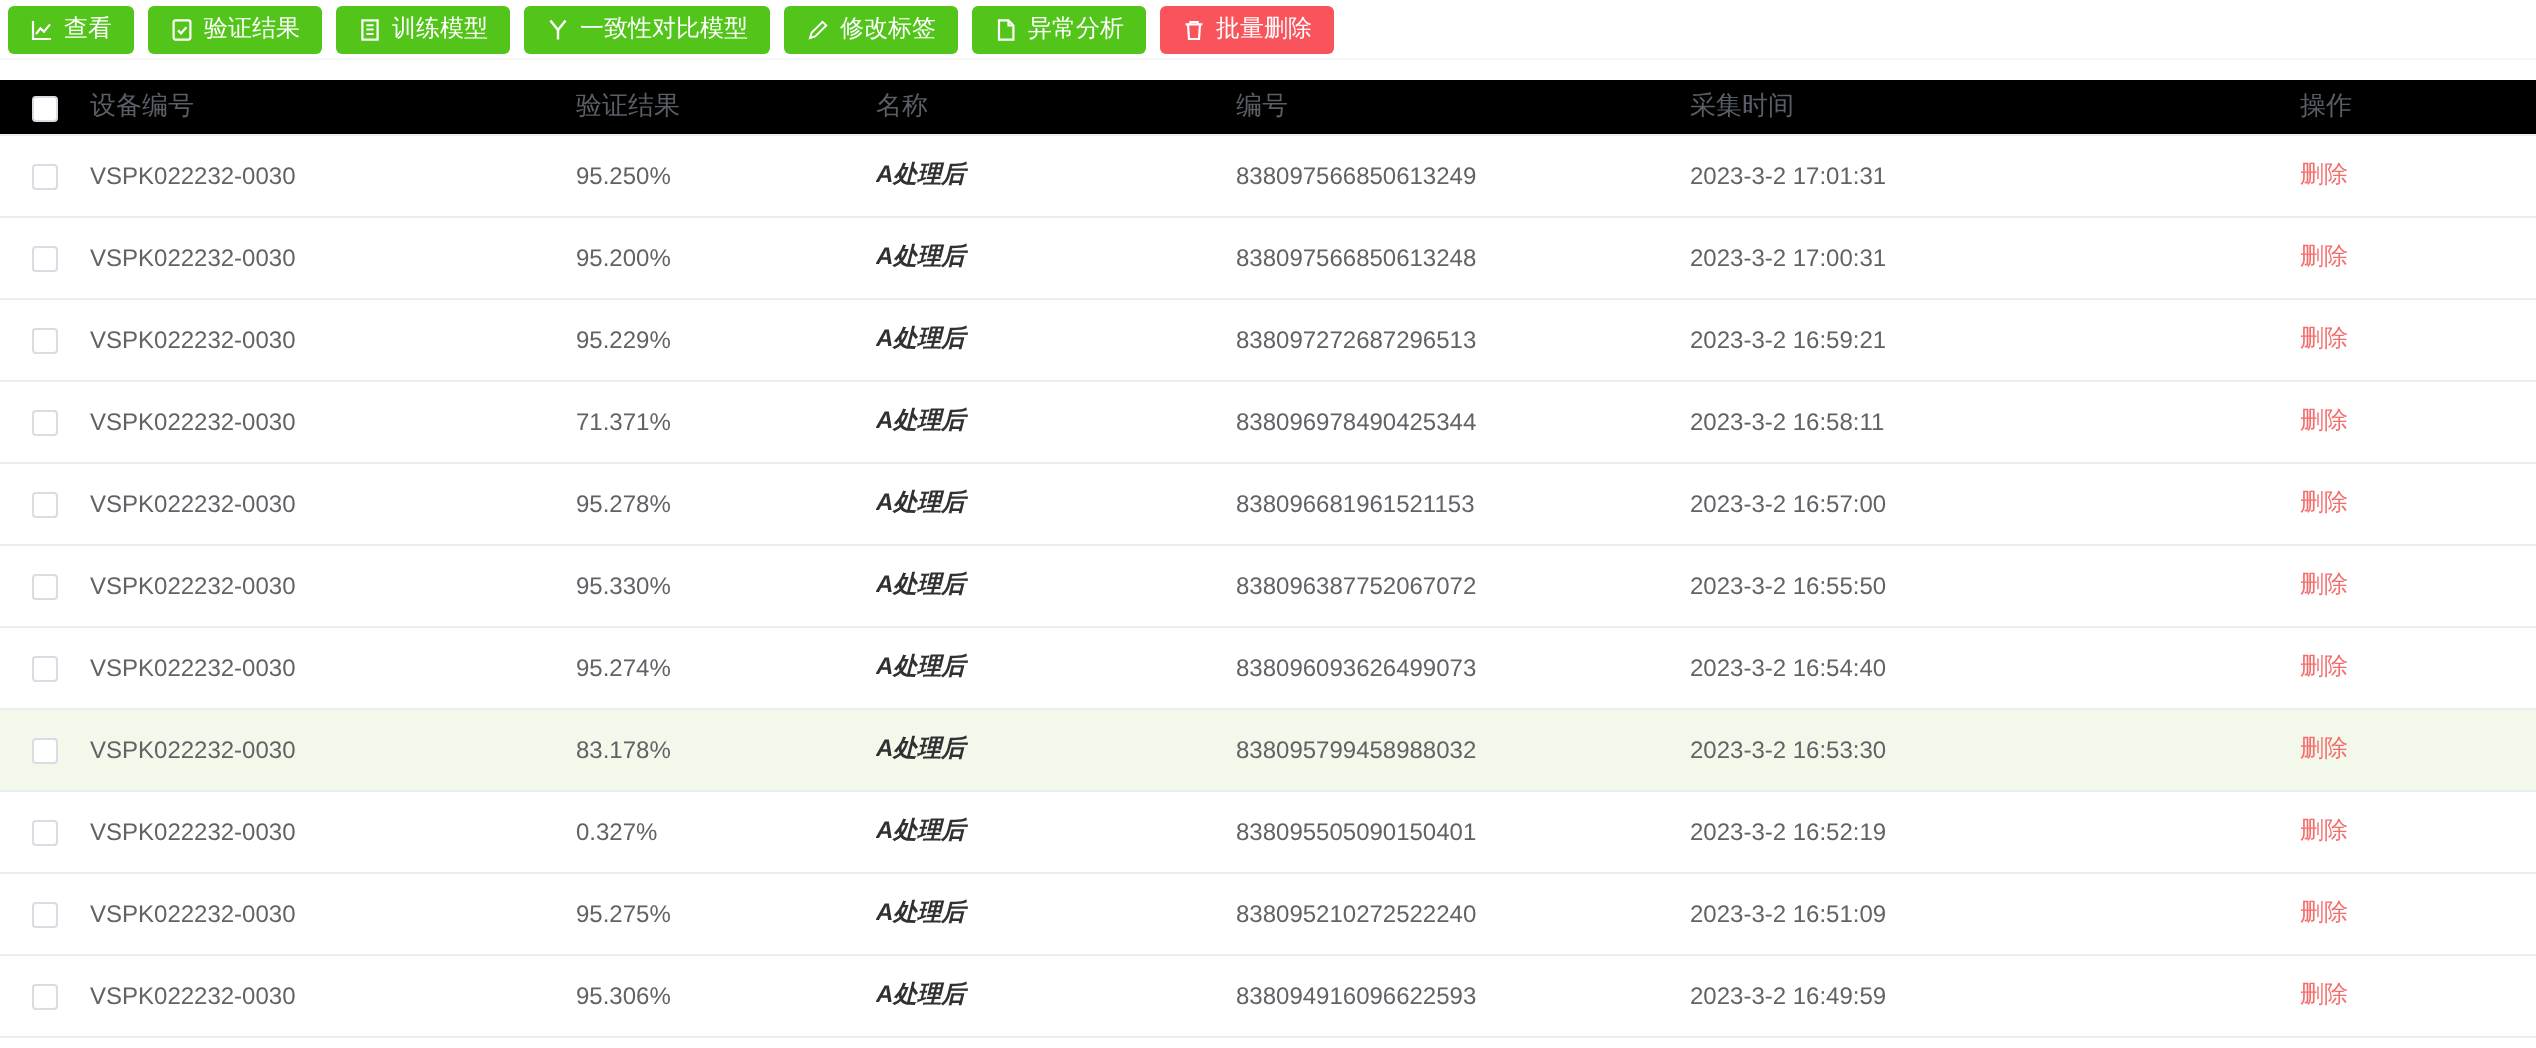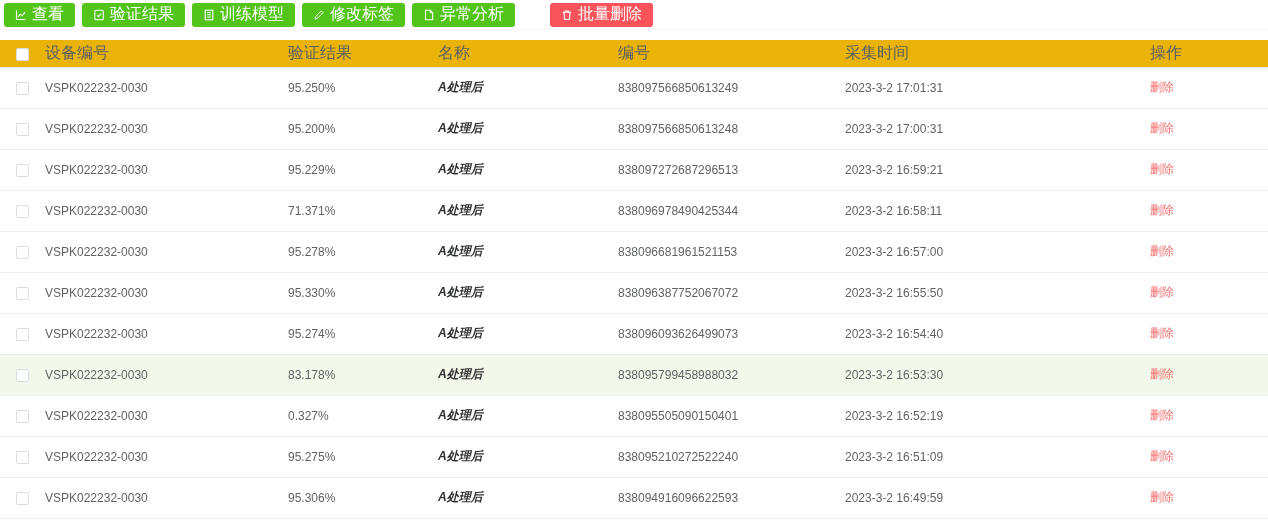--- a/index.html
+++ b/index.html
@@ -9,31 +9,31 @@
   .toolbar {
     display: flex; align-items: center;
     height: 30px; padding-left: 4px; gap: 7px;
     border-bottom: 1px solid #f5f6f8;
   }
   .tb-btn {
     display: inline-flex; align-items: center; gap: 5px;
     height: 24px; padding: 0 11px;
     border: none; border-radius: 3px;
     background: var(--green, #52c41a); color: #fff;
-    font-size: 16px; font-family: inherit; cursor: pointer;
+    font-size: 12px; font-family: inherit; cursor: pointer;
     white-space: nowrap;
   }
-  .tb-btn.red { background: var(--red, #f9545b); margin-left: 28px; }
+  .tb-btn.red { background: var(--red, #f9545b); }
   .tb-icon { display: inline-flex; }
   .tb-icon svg { width: 12px; height: 12px; display: block; }
 
   table { width: 1268px; border-collapse: collapse; table-layout: fixed; margin-top: 10px; }
   thead th {
-    background: #eab308; height: 27px;
-    font-size: 16px; font-weight: 400; color: #5a5e66;
+    background: #000000; height: 27px;
+    font-size: 13px; font-weight: 400; color: #5a5e66;
     text-align: left; padding: 0;
     border-bottom: 1px solid #ebeef0;
   }
   tbody td {
     height: 41px; font-size: 12px; color: #606266;
     border-bottom: 1px solid #ebeef0; padding: 0;
     white-space: nowrap; overflow: hidden;
   }
   tr.highlighted td { background: var(--hl, #f3f9ea); }
   .col-check { padding-left: 16px !important; }
@@ -73,20 +73,28 @@
   <button class="tb-btn">
     <span class="tb-icon">
         <svg viewBox="0 0 12 12">
           <rect x="2.2" y="1.2" width="7.6" height="9.6" fill="none" stroke="#fff" stroke-width="1.1"></rect>
           <path d="M4.2 3.6 H7.8 M4.2 5.8 H7.8 M4.2 8 H7.8" stroke="#fff" stroke-width="1"></path>
         </svg>
       </span>
     <span class="tb-label">训练模型</span>
   </button>
 
+  <button class="tb-btn">
+    <span class="tb-icon">
+        <svg viewBox="0 0 12 12">
+          <path d="M2.2 1.2 L6 6 L9.8 1.2 M6 6 V10.8" fill="none" stroke="#fff" stroke-width="1.2"></path>
+        </svg>
+      </span>
+    <span class="tb-label">一致性对比模型</span>
+  </button>
 
   <button class="tb-btn">
     <span class="tb-icon">
         <svg viewBox="0 0 12 12">
           <path d="M2 10 L2.8 7.4 L8.3 1.9 L10.1 3.7 L4.6 9.2 Z" fill="none" stroke="#fff" stroke-width="1"></path>
         </svg>
       </span>
     <span class="tb-label">修改标签</span>
   </button>
 

